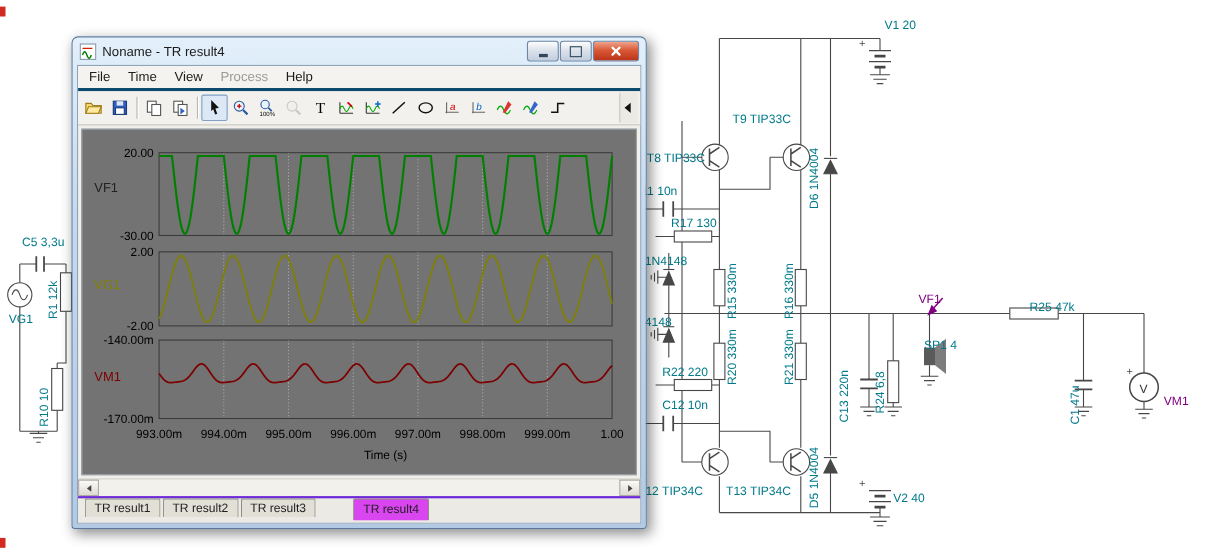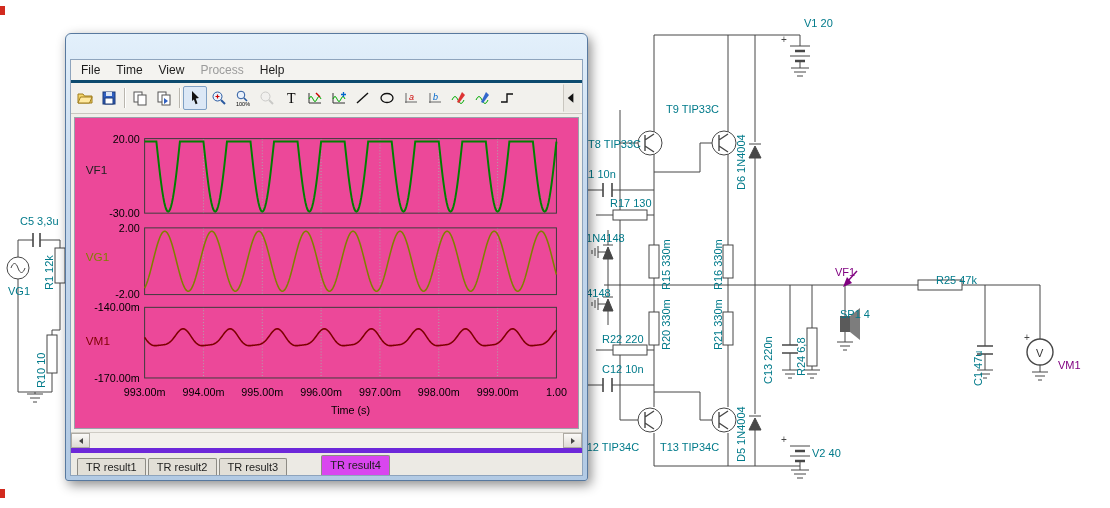--- a/index.html
+++ b/index.html
@@ -42,31 +42,31 @@
 
   .toolbar{height:30px;display:flex;align-items:center;background:#f2f1ed;
            border-bottom:1px solid #c9c6bf;padding:0 2px;}
   .tbtn{width:22px;height:22px;display:flex;align-items:center;justify-content:center;
         border:1px solid transparent;border-radius:2px;flex:0 0 auto;}
   .tbtn.pressed{background:#dce8f6;border-color:#7fa0c4;}
   .tbtn.disabled{opacity:.45;}
   .tbtn.more{margin-left:auto;width:15px;border-left:1px solid #c9c6bf;border-radius:0;height:26px;background:#eceae5;}
   .tsep{width:1px;height:20px;background:#b9b6ae;margin:0 3px;flex:0 0 auto;box-shadow:1px 0 0 #fff;}
 
-  .plotwrap{flex:1;margin:3px;background:#ec4899;border:1px solid #9aa2ab;position:relative;}
+  .plotwrap{flex:1;margin:3px;background:#737373;border:1px solid #9aa2ab;position:relative;}
   .plotwrap svg{position:absolute;inset:0;width:100%;height:100%;}
 
   .hscroll{height:15px;display:flex;background:#f0eeea;border-top:1px solid #cfccc5;}
   .sarrow{width:17px;background:linear-gradient(#fbfaf8,#dedbd4);border:1px solid #aeaba3;
           display:flex;align-items:center;justify-content:center;flex:0 0 auto;}
   .strack{flex:1;background:#f3f1ec;}
   .hscroll .right{margin-left:auto;}
 
-  .tabsbar{height:22px;display:flex;align-items:flex-end;background:#eceae4;
-           border-top:5px solid #6d28d9;padding-left:6px;}
+  .tabsbar{height:22px;display:flex;align-items:flex-start;background:#eceae4;
+           border-top:2px solid #6d28d9;padding-left:6px;}
   .tab{height:16px;line-height:16px;font-size:11px;color:#1e1e1e;padding:0 8px;
        background:#e2dfd7;border:1px solid #8d8b84;border-bottom:none;
        border-radius:2px 2px 0 0;margin-right:2px;white-space:nowrap;}
   .tab.active{background:#d946ef;height:19px;line-height:19px;margin-left:32px;}
 </style>
 </head>
 <body>
 
 <div class="stage">
 
@@ -192,20 +192,42 @@
       <div class="sch-label" style="left: 20px; top: 215px; color: rgb(0, 122, 138);">C5 3,3u</div>
       <div class="sch-label rot" style="left: 43px; top: 290px; color: rgb(0, 122, 138);">R1 12k</div>
       <div class="sch-label" style="left: 8px; top: 285px; color: rgb(0, 122, 138);">VG1</div>
       <div class="sch-label rot" style="left: 35px; top: 388px; color: rgb(0, 122, 138);">R10 10</div>
     </div>
 
   <div class="red-mark top"></div>
   <div class="red-mark bottom"></div>
 
   <div class="window">
+    <div class="titlebar">
+      <svg width="16" height="16" viewBox="0 0 16 16">
+        <rect x="1" y="1" width="14" height="14" fill="#fff" stroke="#8899aa"></rect>
+        <path d="M3,11 q2,-6 4,0 t4,0" fill="none" stroke="#008000" stroke-width="1.3"></path>
+        <path d="M3,5 h9" stroke="#cc2200" stroke-width="1.2"></path>
+      </svg>
+      <span class="title">Noname - TR result4</span>
+      <div class="controls">
+        <div class="ctl">
+            <div class="glyph-min"></div>
+          </div>
+        <div class="ctl">
+            <div class="glyph-max"></div>
+          </div>
+        <div class="ctl close">
+            <div class="glyph-x">
+              <i></i>
+              <i></i>
+            </div>
+          </div>
+      </div>
+    </div>
     <div class="win-body">
       <div class="menubar">
           <div class="menu-item">File</div>
           <div class="menu-item">Time</div>
           <div class="menu-item">View</div>
           <div class="menu-item disabled">Process</div>
           <div class="menu-item">Help</div>
         </div>
       <div class="toolbar">
           <div class="tbtn">

